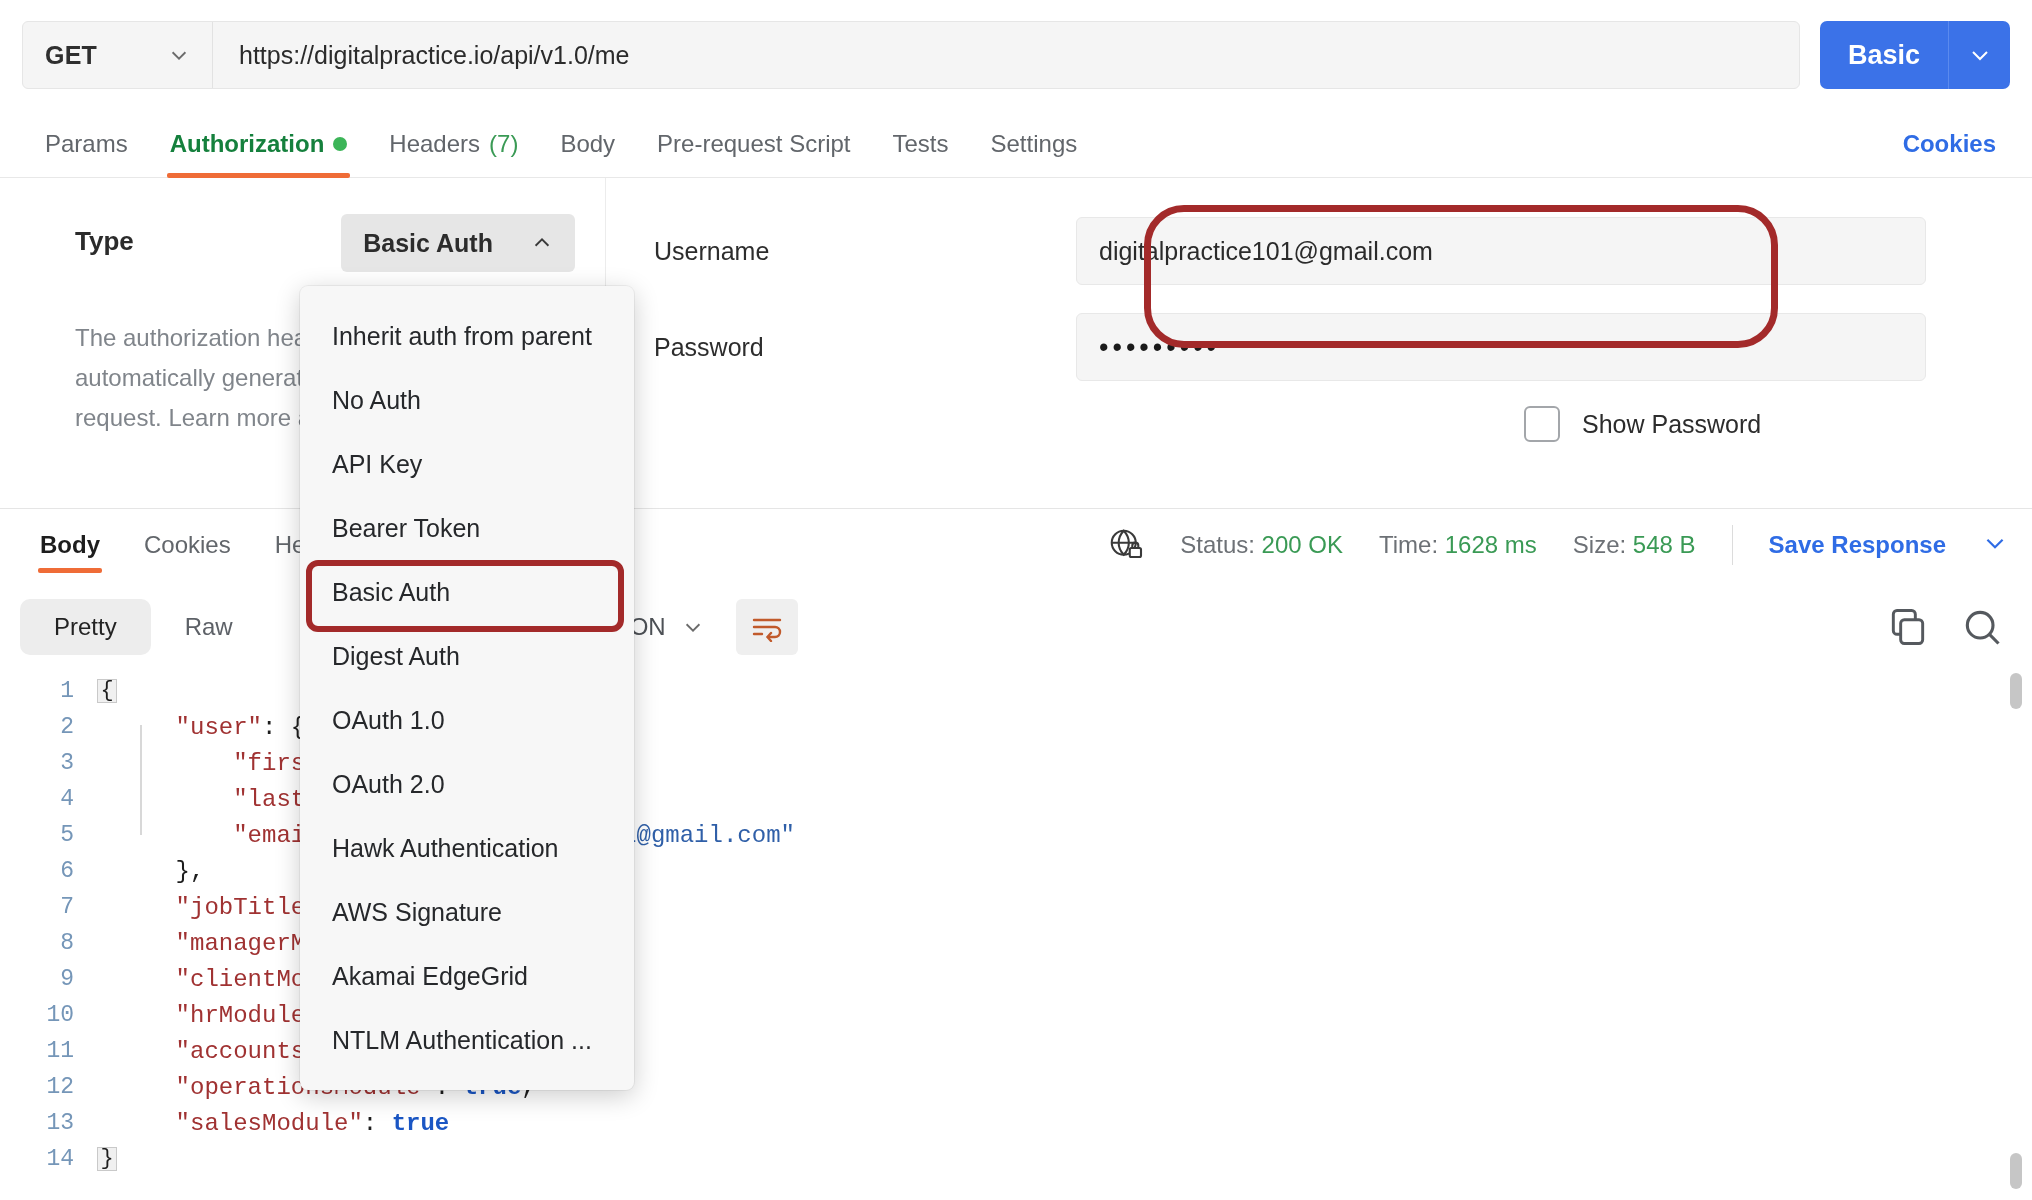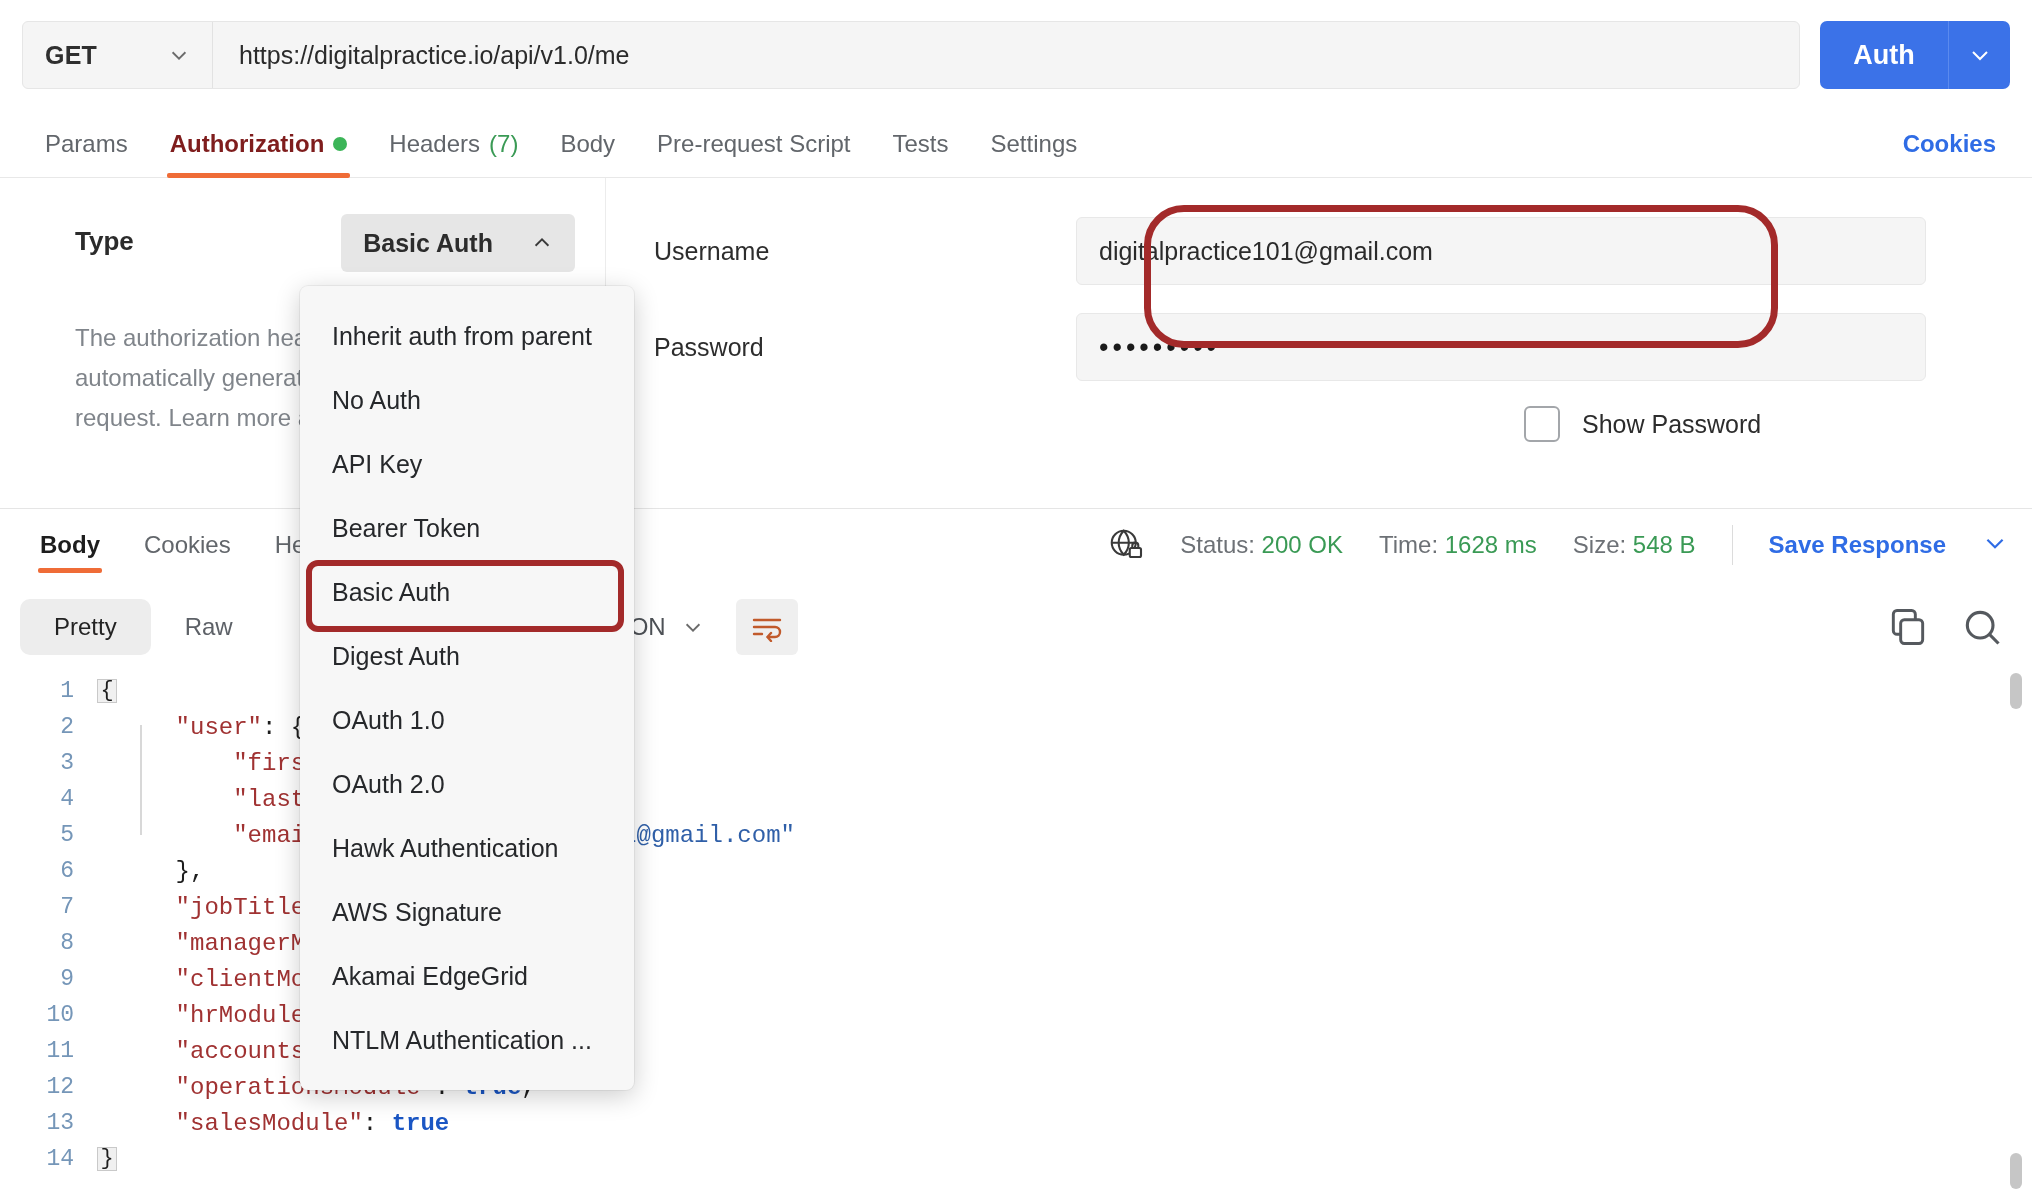--- a/index.html
+++ b/index.html
@@ -57,21 +57,21 @@
   .req-tabs {
     position: absolute; left: 0; top: 110px; width: 2032px; height: 68px;
     display: flex; align-items: center; padding: 0 24px;
     border-bottom: 1px solid #e8e8e8;
   }
   .rtab {
     position: relative; display: flex; align-items: center; gap: 9px;
     height: 68px; padding: 0 21px; font-size: 24px; color: #62666b;
     cursor: pointer; white-space: nowrap;
   }
-  .rtab.active { color: #7f1d1d; font-weight: 700; align-items: center; }
+  .rtab.active { color: #15803d; font-weight: 700; align-items: center; }
   .rtab.active::after {
     content: ""; position: absolute; left: 18px; right: 18px; bottom: 0;
     height: 5px; background: #ef6c37; border-radius: 2px;
   }
   .dot-green { width: 14px; height: 14px; border-radius: 50%; background: #3cb558; display: inline-block; }
   .count-green { color: #3a9a55; }
   .cookies-link {
     position: absolute; right: 36px; top: 50%; transform: translateY(-50%);
     font-size: 24px; font-weight: 700; color: #2f6ce5; cursor: pointer;
   }
@@ -224,21 +224,21 @@
         <span class="method-label">GET</span>
         <span class="chev">
           <svg viewBox="0 0 24 24" fill="none" stroke="#6b6b6b" stroke-width="2">
               <path d="M5 9l7 7 7-7"></path>
             </svg>
         </span>
       </div>
       <input class="url-input" value="https://digitalpractice.io/api/v1.0/me" style="">
     </div>
     <div class="send-wrap">
-      <button class="send-btn">Auth</button>
+      <button class="send-btn">Basic</button>
       <div class="send-caret">
         <svg viewBox="0 0 24 24" fill="none" stroke="#ffffff" stroke-width="2">
             <path d="M5 9l7 7 7-7"></path>
           </svg>
       </div>
     </div>
   </div>
 
   <div class="req-tabs">
     <div class="rtab">

